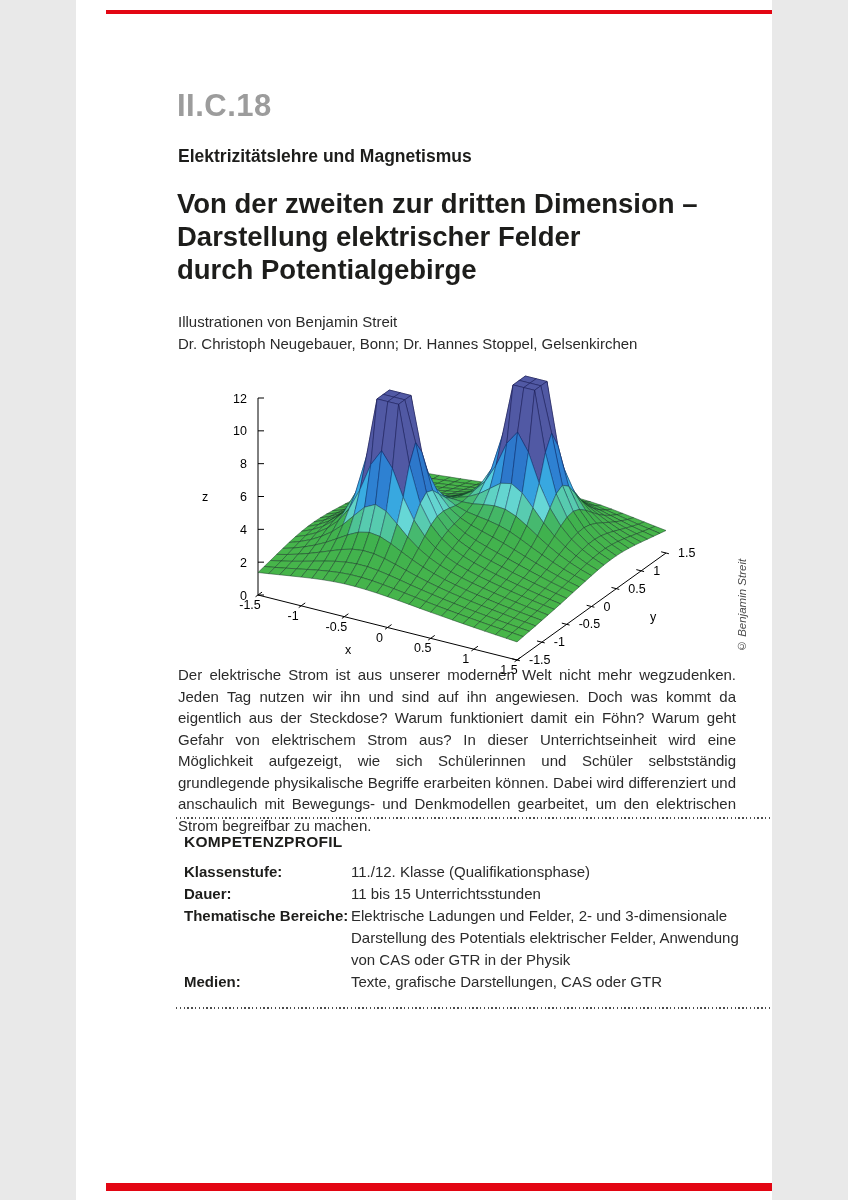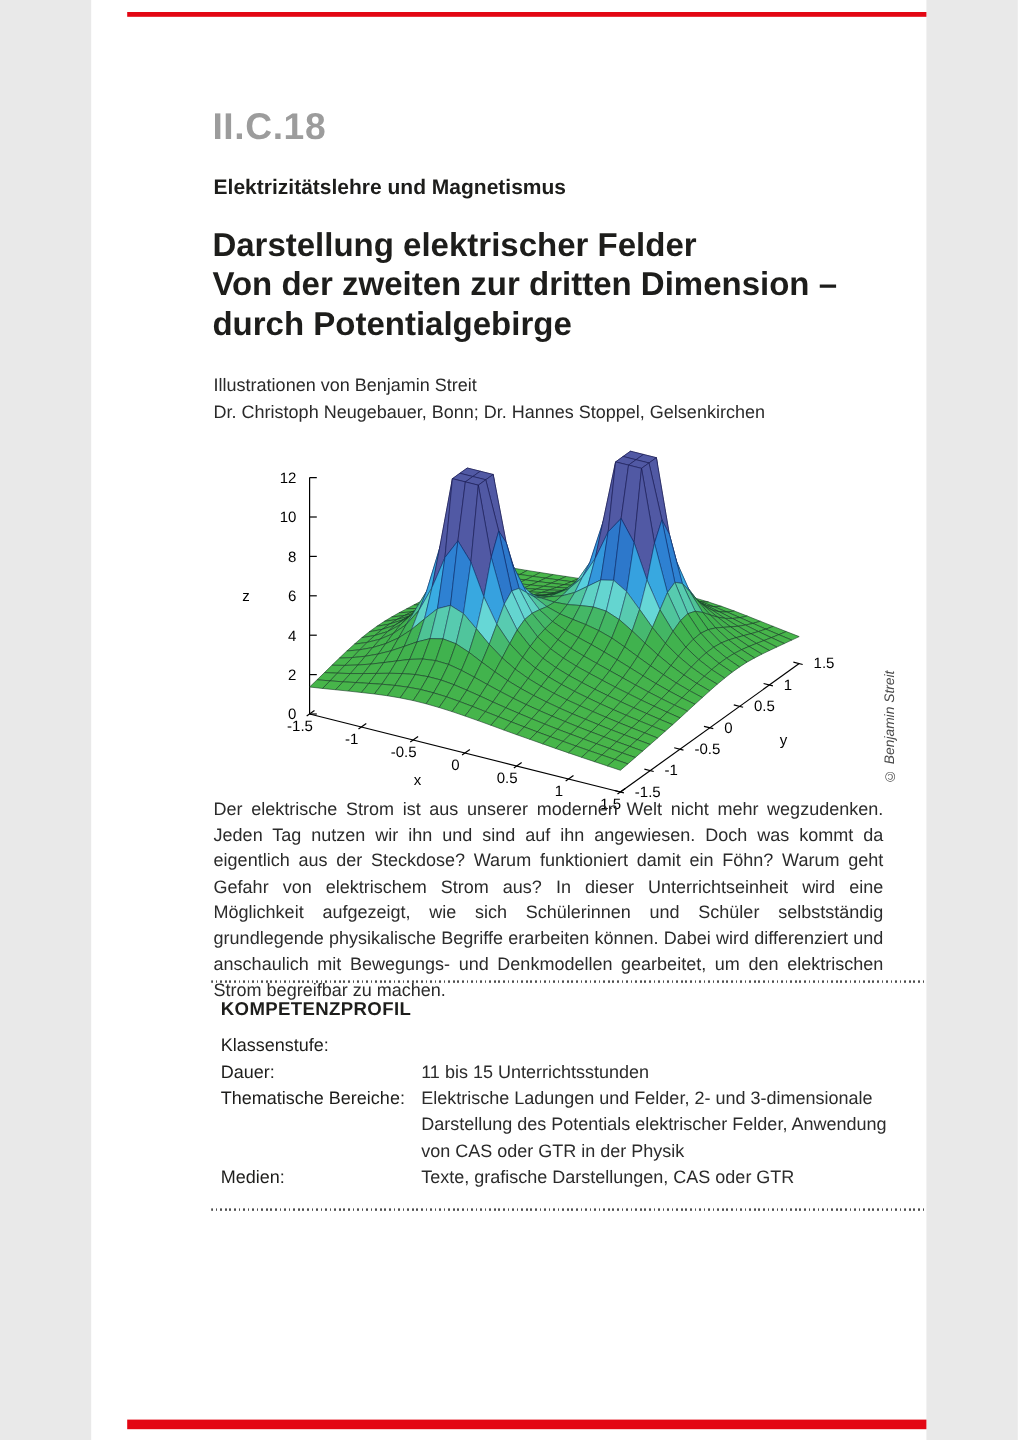--- a/index.html
+++ b/index.html
@@ -25,37 +25,37 @@
   }
   .intro{
     position:absolute;left:102px;top:664px;width:558px;margin:0;
     font-size:15px;line-height:21.5px;text-align:justify;color:#2b2b2b;
   }
   .profile{position:absolute;left:100px;top:817px;width:646px;}
   .dotted{height:2px;background-image:repeating-linear-gradient(to right,#4c4c4c 0 1.4px,transparent 1.4px 3.8px);}
   .profile-heading{margin:14px 0 10px 8px;font-size:15.5px;letter-spacing:.3px;color:#1d1d1b;font-weight:bold;}
   .profile-rows{margin:0 0 14px 8px;}
   .profile-row{display:flex;font-size:15px;line-height:22px;color:#2b2b2b;}
-  .profile-label{width:167px;flex:none;font-weight:normal;color:#1d1d1b;}
+  .profile-label{width:167px;flex:none;font-weight:bold;color:#1d1d1b;}
   .profile-value{width:392px;}
 </style>
 </head>
 <body>
 
 <div class="page">
 
   <div class="rule-top"></div>
 
   <div class="unit-code">II.C.18</div>
 
   <div class="series">Elektrizitätslehre und Magnetismus</div>
 
   <h1 class="title">
+    <div>Von der zweiten zur dritten Dimension –</div>
     <div>Darstellung elektrischer Felder</div>
-    <div>Von der zweiten zur dritten Dimension –</div>
     <div>durch Potentialgebirge</div>
   </h1>
 
   <div class="authors">
     <div>Illustrationen von Benjamin Streit</div>
     <div>Dr. Christoph Neugebauer, Bonn; Dr. Hannes Stoppel, Gelsenkirchen</div>
   </div>
 
   <figure class="figure">
     <svg id="surface-svg" width="525" height="318" viewBox="0 0 525 318" xmlns="http://www.w3.org/2000/svg">
@@ -689,20 +689,21 @@
   <div class="credit">© Benjamin Streit</div>
 
   <p class="intro">Der elektrische Strom ist aus unserer modernen Welt nicht mehr wegzudenken. Jeden Tag nutzen wir ihn und sind auf ihn angewiesen. Doch was kommt da eigentlich aus der Steckdose? Warum funktioniert damit ein Föhn? Warum geht Gefahr von elektrischem Strom aus? In dieser Unterrichtseinheit wird eine Möglichkeit aufgezeigt, wie sich Schülerinnen und Schüler selbstständig grundlegende physikalische Begriffe erarbeiten können. Dabei wird differenziert und anschaulich mit Bewegungs- und Denkmodellen gearbeitet, um den elektrischen Strom begreifbar zu machen.</p>
 
   <section class="profile">
     <div class="dotted"></div>
     <h2 class="profile-heading">KOMPETENZPROFIL</h2>
     <div class="profile-rows">
         <div class="profile-row">
           <div class="profile-label">Klassenstufe:</div>
+          <div class="profile-value">11./12. Klasse (Qualifikationsphase)</div>
         </div>
         <div class="profile-row">
           <div class="profile-label">Dauer:</div>
           <div class="profile-value">11 bis 15 Unterrichtsstunden</div>
         </div>
         <div class="profile-row">
           <div class="profile-label">Thematische Bereiche:</div>
           <div class="profile-value">Elektrische Ladungen und Felder, 2- und 3-dimensionale Darstellung des Potentials elektrischer Felder, Anwendung von CAS oder GTR in der Physik</div>
         </div>
         <div class="profile-row">

